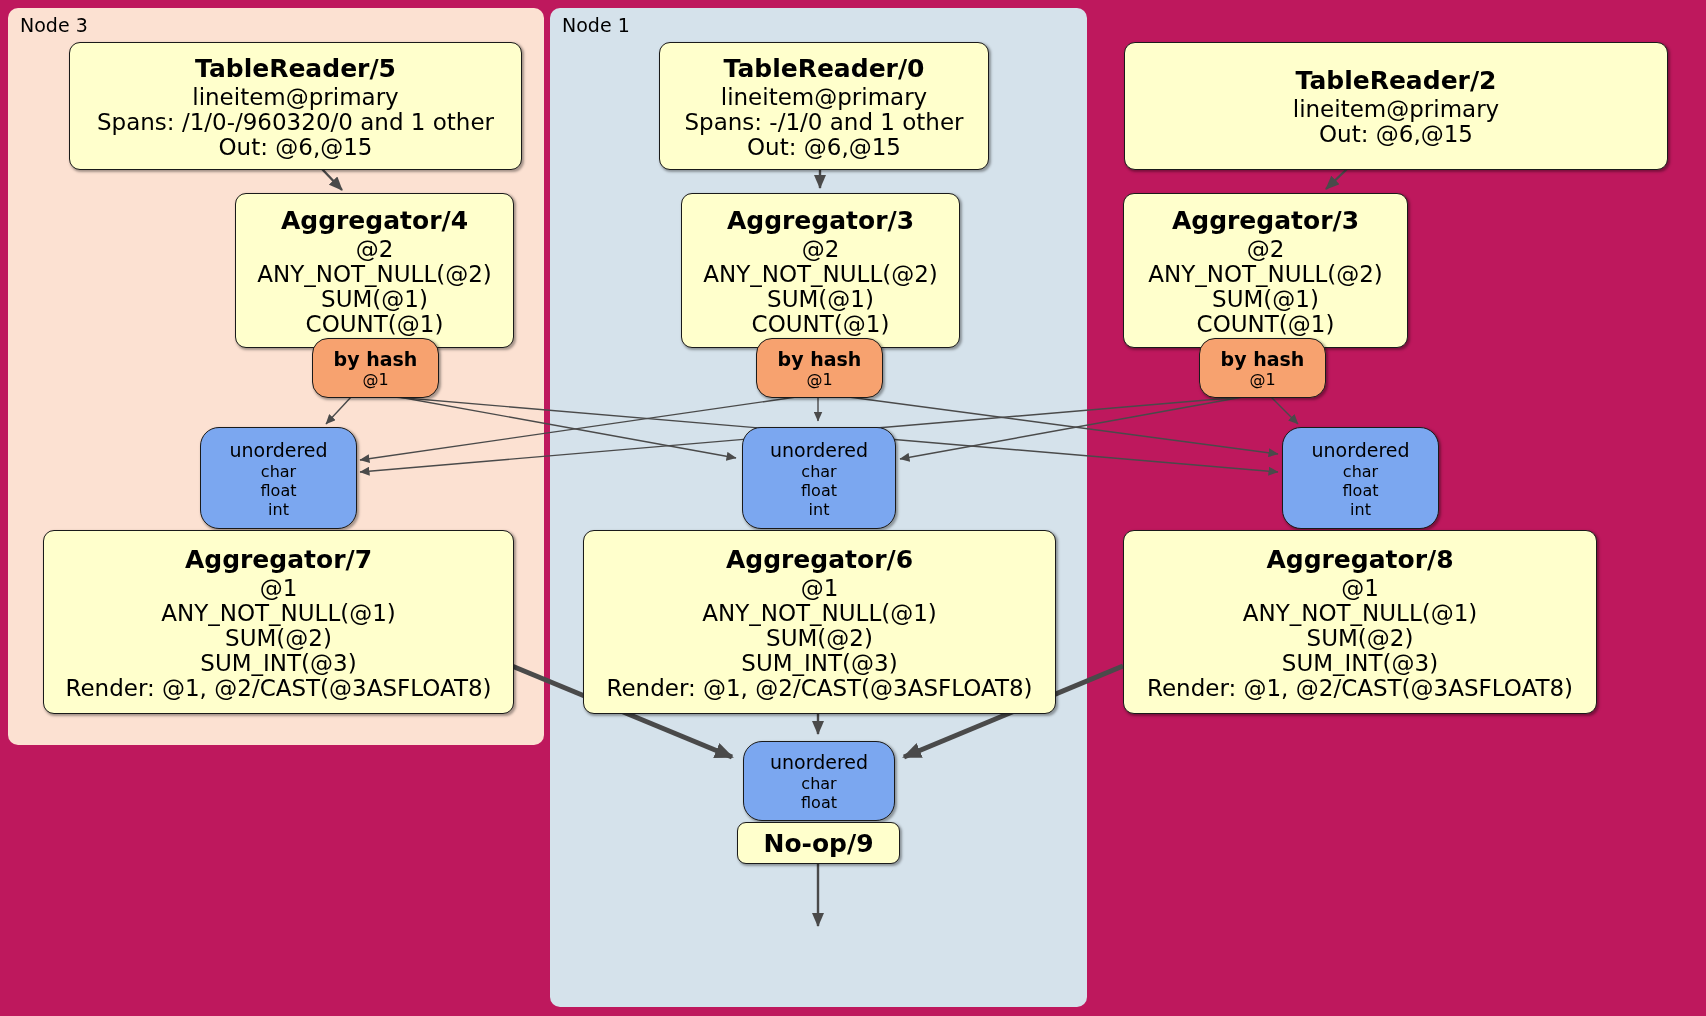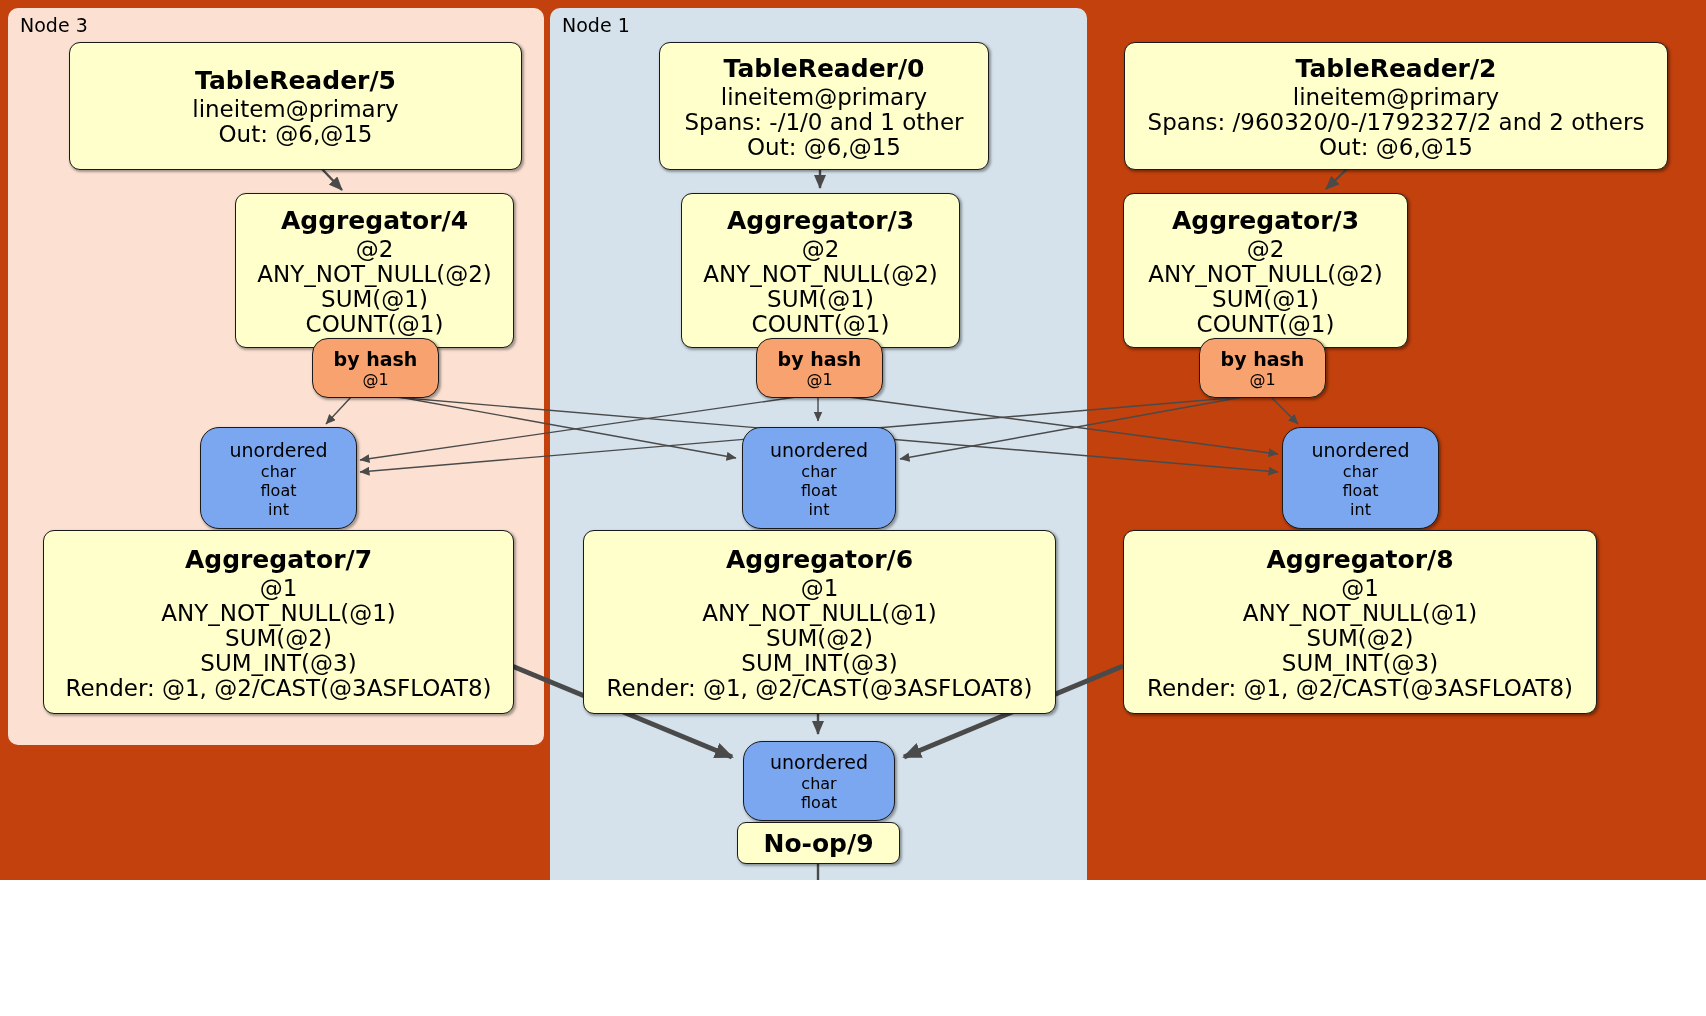--- a/index.html
+++ b/index.html
@@ -1,17 +1,17 @@
 <!DOCTYPE html>
 <html><head>
 <meta charset="utf-8">
 <style>
   html,body{margin:0;padding:0;background:#ffffff;}
   .canvas{
-    position:relative;width:1706px;height:880px;background:#c2410c;overflow:hidden;
+    position:relative;width:1706px;height:1016px;background:#be185d;overflow:hidden;
     font-family:"DejaVu Sans","Liberation Sans",sans-serif;color:#000;
   }
   .region{position:absolute;border-radius:10px;}
   .region-n3{left:8px;top:8px;width:536px;height:737px;background:#fce1d2;}
   .region-n1{left:550px;top:8px;width:537px;height:999px;background:#d5e2eb;}
   .region-n2{left:1093px;top:8px;width:607px;height:737px;background:#eaeff8;}
   .region-label{position:absolute;left:12px;top:6px;font-size:19px;color:#000;}
   .edges{position:absolute;left:0;top:0;width:1706px;height:1016px;pointer-events:none;}
   .edge-thin{stroke:#4a4a4a;stroke-width:1.4;fill:none;}
   .edge-med{stroke:#4a4a4a;stroke-width:2.4;fill:none;}
@@ -86,20 +86,21 @@
     <line class="edge-thick" x1="512" y1="666" x2="732" y2="757" marker-end="url(#ah-b)"></line>
     <line class="edge-med" x1="818" y1="714" x2="818" y2="734" marker-end="url(#ah-m)"></line>
     <line class="edge-thick" x1="1123" y1="666" x2="904" y2="757" marker-end="url(#ah-b)"></line>
 
     <line class="edge-med" x1="818" y1="864" x2="818" y2="926" marker-end="url(#ah-m)"></line>
   </svg>
 
   <div class="pbox" style="left:69px;top:42px;width:451px;height:126px">
     <div class="ptitle">TableReader/5</div>
     <div class="pline">lineitem@primary</div>
+    <div class="pline">Spans: /1/0-/960320/0 and 1 other</div>
     <div class="pline">Out: @6,@15</div>
   </div>
   <div class="pbox" style="left:235px;top:193px;width:277px;height:153px">
     <div class="ptitle">Aggregator/4</div>
     <div class="pline">@2</div>
     <div class="pline">ANY_NOT_NULL(@2)</div>
     <div class="pline">SUM(@1)</div>
     <div class="pline">COUNT(@1)</div>
   </div>
   <div class="pill" style="left:312px;top:338px;width:125px;height:58px">
@@ -149,21 +150,20 @@
     <div class="pline">@1</div>
     <div class="pline">ANY_NOT_NULL(@1)</div>
     <div class="pline">SUM(@2)</div>
     <div class="pline">SUM_INT(@3)</div>
     <div class="pline">Render: @1, @2/CAST(@3ASFLOAT8)</div>
   </div>
 
   <div class="pbox" style="left:1124px;top:42px;width:542px;height:126px">
     <div class="ptitle">TableReader/2</div>
     <div class="pline">lineitem@primary</div>
-    <div class="pline">Spans: /960320/0-/1792327/2 and 2 others</div>
     <div class="pline">Out: @6,@15</div>
   </div>
   <div class="pbox" style="left:1123px;top:193px;width:283px;height:153px">
     <div class="ptitle">Aggregator/3</div>
     <div class="pline">@2</div>
     <div class="pline">ANY_NOT_NULL(@2)</div>
     <div class="pline">SUM(@1)</div>
     <div class="pline">COUNT(@1)</div>
   </div>
   <div class="pill" style="left:1199px;top:338px;width:125px;height:58px">

